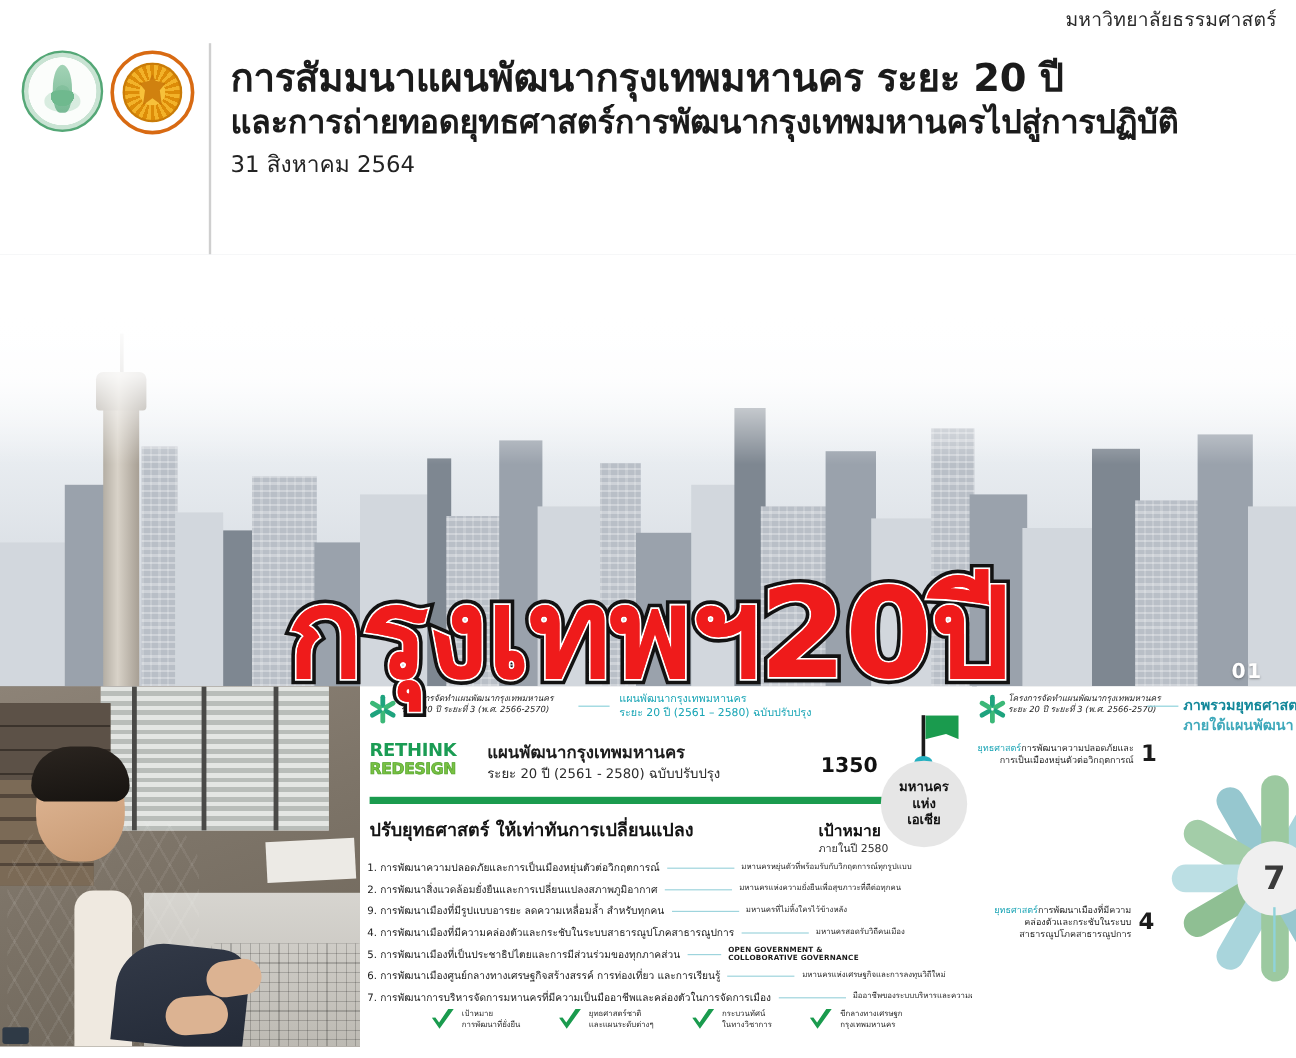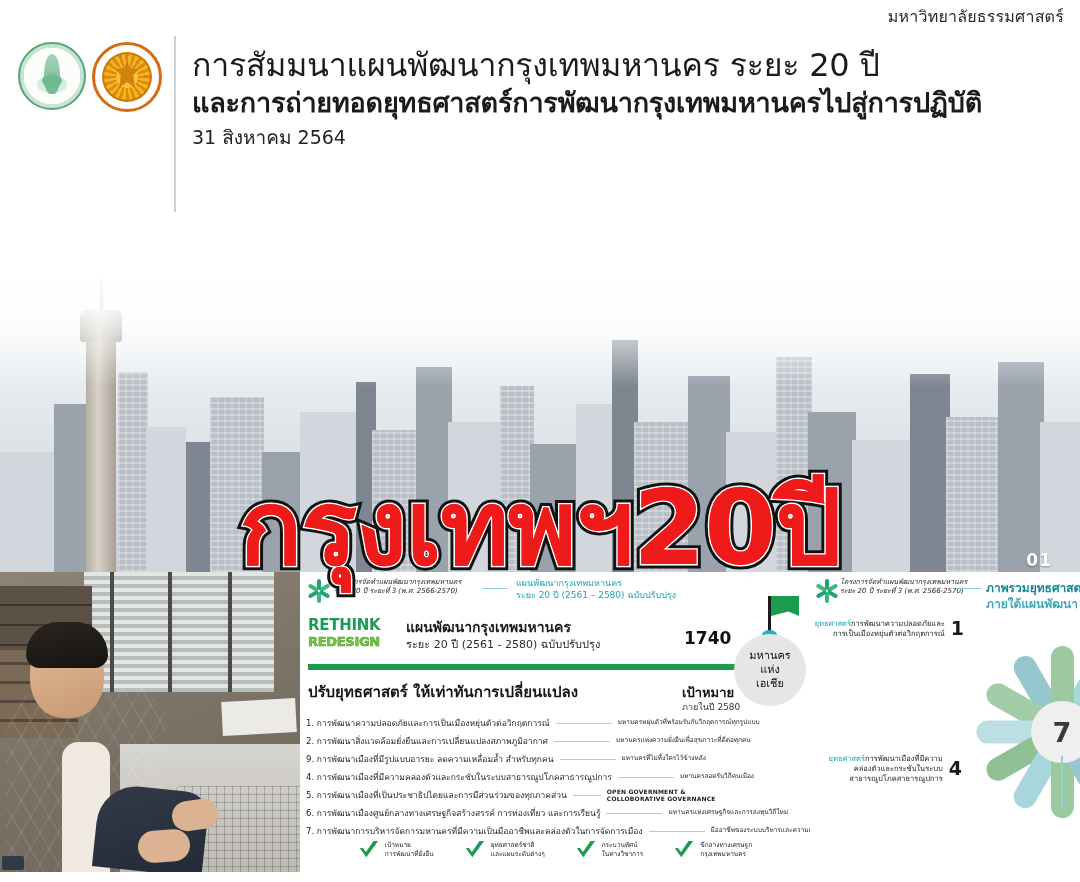--- a/index.html
+++ b/index.html
@@ -57,21 +57,21 @@
   .seal-orange::after{
     content:"";position:absolute;left:50%;top:26%;width:22px;height:26px;margin-left:-11px;
     background:#c97608;
     clip-path:polygon(50% 0%,62% 22%,100% 30%,78% 52%,86% 100%,50% 78%,14% 100%,22% 52%,0% 30%,38% 22%);
     opacity:.85;
   }
 
   .title-rule{position:absolute;left:174px;top:36px;width:2px;height:225px;background:#cfcfcf;}
 
   .title-block{position:absolute;left:192px;top:46px;width:880px;}
-  .t-line1{font-size:32px;font-weight:400;color:#1b1b1b;line-height:1.22;letter-spacing:-.2px;white-space:nowrap;}
+  .t-line1{font-size:32px;font-weight:700;color:#1b1b1b;line-height:1.22;letter-spacing:-.2px;white-space:nowrap;}
   .t-line2{font-size:27px;font-weight:700;color:#1b1b1b;line-height:1.26;letter-spacing:-.2px;white-space:nowrap;margin-top:1px;}
   .t-sub1{font-size:19px;color:#232323;line-height:1.4;margin-top:16px;white-space:nowrap;}
   .t-sub2{font-size:19px;color:#232323;line-height:1.4;margin-top:4px;white-space:nowrap;}
 
   
   .city{
     position:absolute;left:0;top:212px;width:1080px;height:360px;overflow:hidden;
     background:#dfe3e8;
     text-align:right;
   }
@@ -177,21 +177,21 @@
   .arrow-head{position:absolute;left:438px;top:84px;width:0;height:0;
     border-top:11px solid transparent;border-bottom:11px solid transparent;border-left:18px solid #1a9b4e;}
   .slogan{position:absolute;left:8px;top:108px;font-size:15px;font-weight:700;color:#141414;white-space:nowrap;}
 
   .year2580{position:absolute;left:384px;top:56px;font-size:17px;font-weight:700;color:#111;}
   .goal-lbl{position:absolute;left:382px;top:110px;font-size:13px;font-weight:700;color:#111;white-space:nowrap;}
   .goal-sub{position:absolute;left:382px;top:128px;font-size:9px;color:#333;white-space:nowrap;}
 
   .goal-circle{position:absolute;left:434px;top:62px;width:72px;height:72px;border-radius:50%;
     background:#e6e6e6;display:flex;align-items:center;justify-content:center;text-align:center;}
-  .goal-circle span{font-size:11px;font-weight:400;color:#111;line-height:1.25;}
+  .goal-circle span{font-size:11px;font-weight:700;color:#111;line-height:1.25;}
   .flagpole{position:absolute;left:468px;top:24px;width:3px;height:40px;background:#1b1b1b;}
   .flag{position:absolute;left:471px;top:24px;width:28px;height:20px;background:#1a9b4e;
     clip-path:polygon(0 0,100% 0,100% 100%,62% 78%,0 100%);}
   .flagdot{position:absolute;left:462px;top:58px;width:15px;height:10px;border-radius:50%;background:#25b0c0;}
 
   .rows{position:absolute;left:6px;top:142px;right:4px;}
   .row{display:flex;align-items:center;height:18px;}
   .row .num{font-size:8.5px;color:#1b1b1b;white-space:nowrap;}
   .row .dash{flex:0 0 auto;height:1px;background:#9ed4dd;margin:0 6px;}
   .row .res{font-size:6.5px;color:#1b1b1b;white-space:nowrap;line-height:1.2;}
@@ -327,21 +327,21 @@
         <div class="l1">RETHINK</div>
         <div class="l2">REDESIGN</div>
       </div>
       <div class="plan-title">แผนพัฒนากรุงเทพมหานคร</div>
       <div class="plan-sub">ระยะ 20 ปี (2561 - 2580) ฉบับปรับปรุง</div>
 
       <div class="arrow-line"></div>
       <div class="arrow-head"></div>
       <div class="slogan">ปรับยุทธศาสตร์ ให้เท่าทันการเปลี่ยนแปลง</div>
 
-      <div class="year2580">1740</div>
+      <div class="year2580">1350</div>
       <div class="goal-lbl">เป้าหมาย</div>
       <div class="goal-sub">ภายในปี 2580</div>
 
       <div class="flagpole"></div>
       <div class="flag"></div>
       <div class="flagdot"></div>
       <div class="goal-circle">
         <span style="white-space:pre-line">มหานคร
 แห่ง
 เอเชีย</span>

